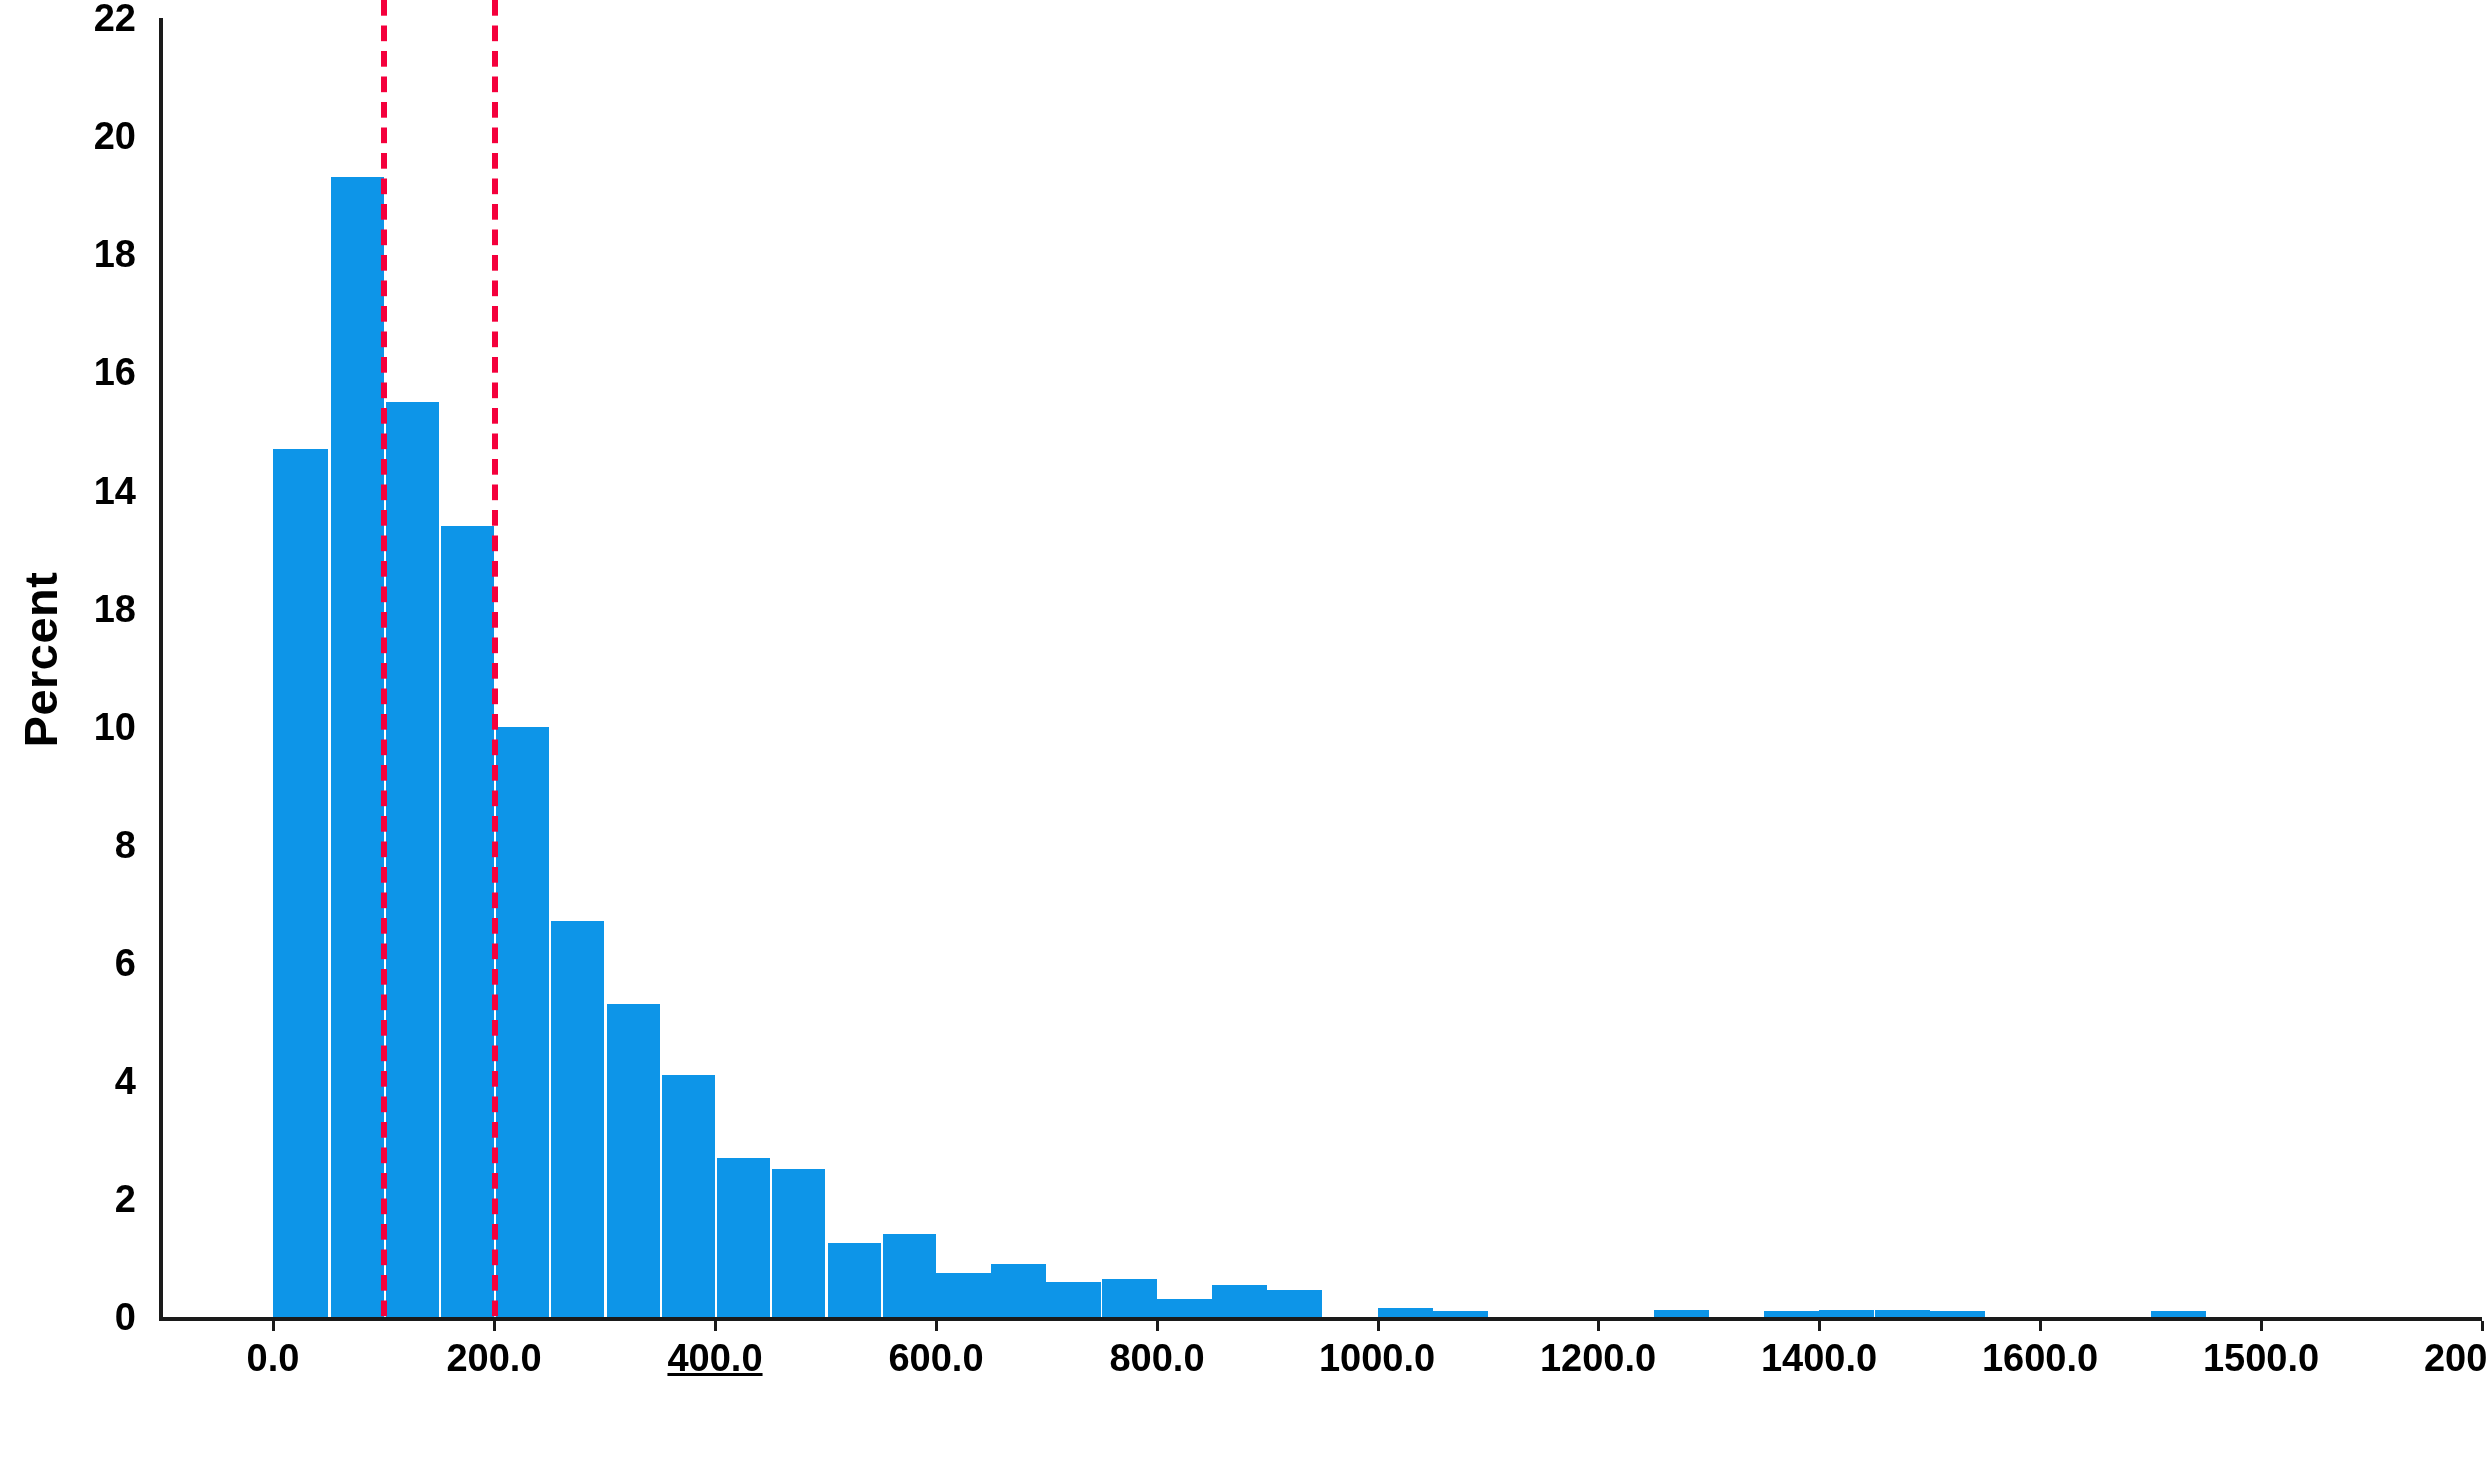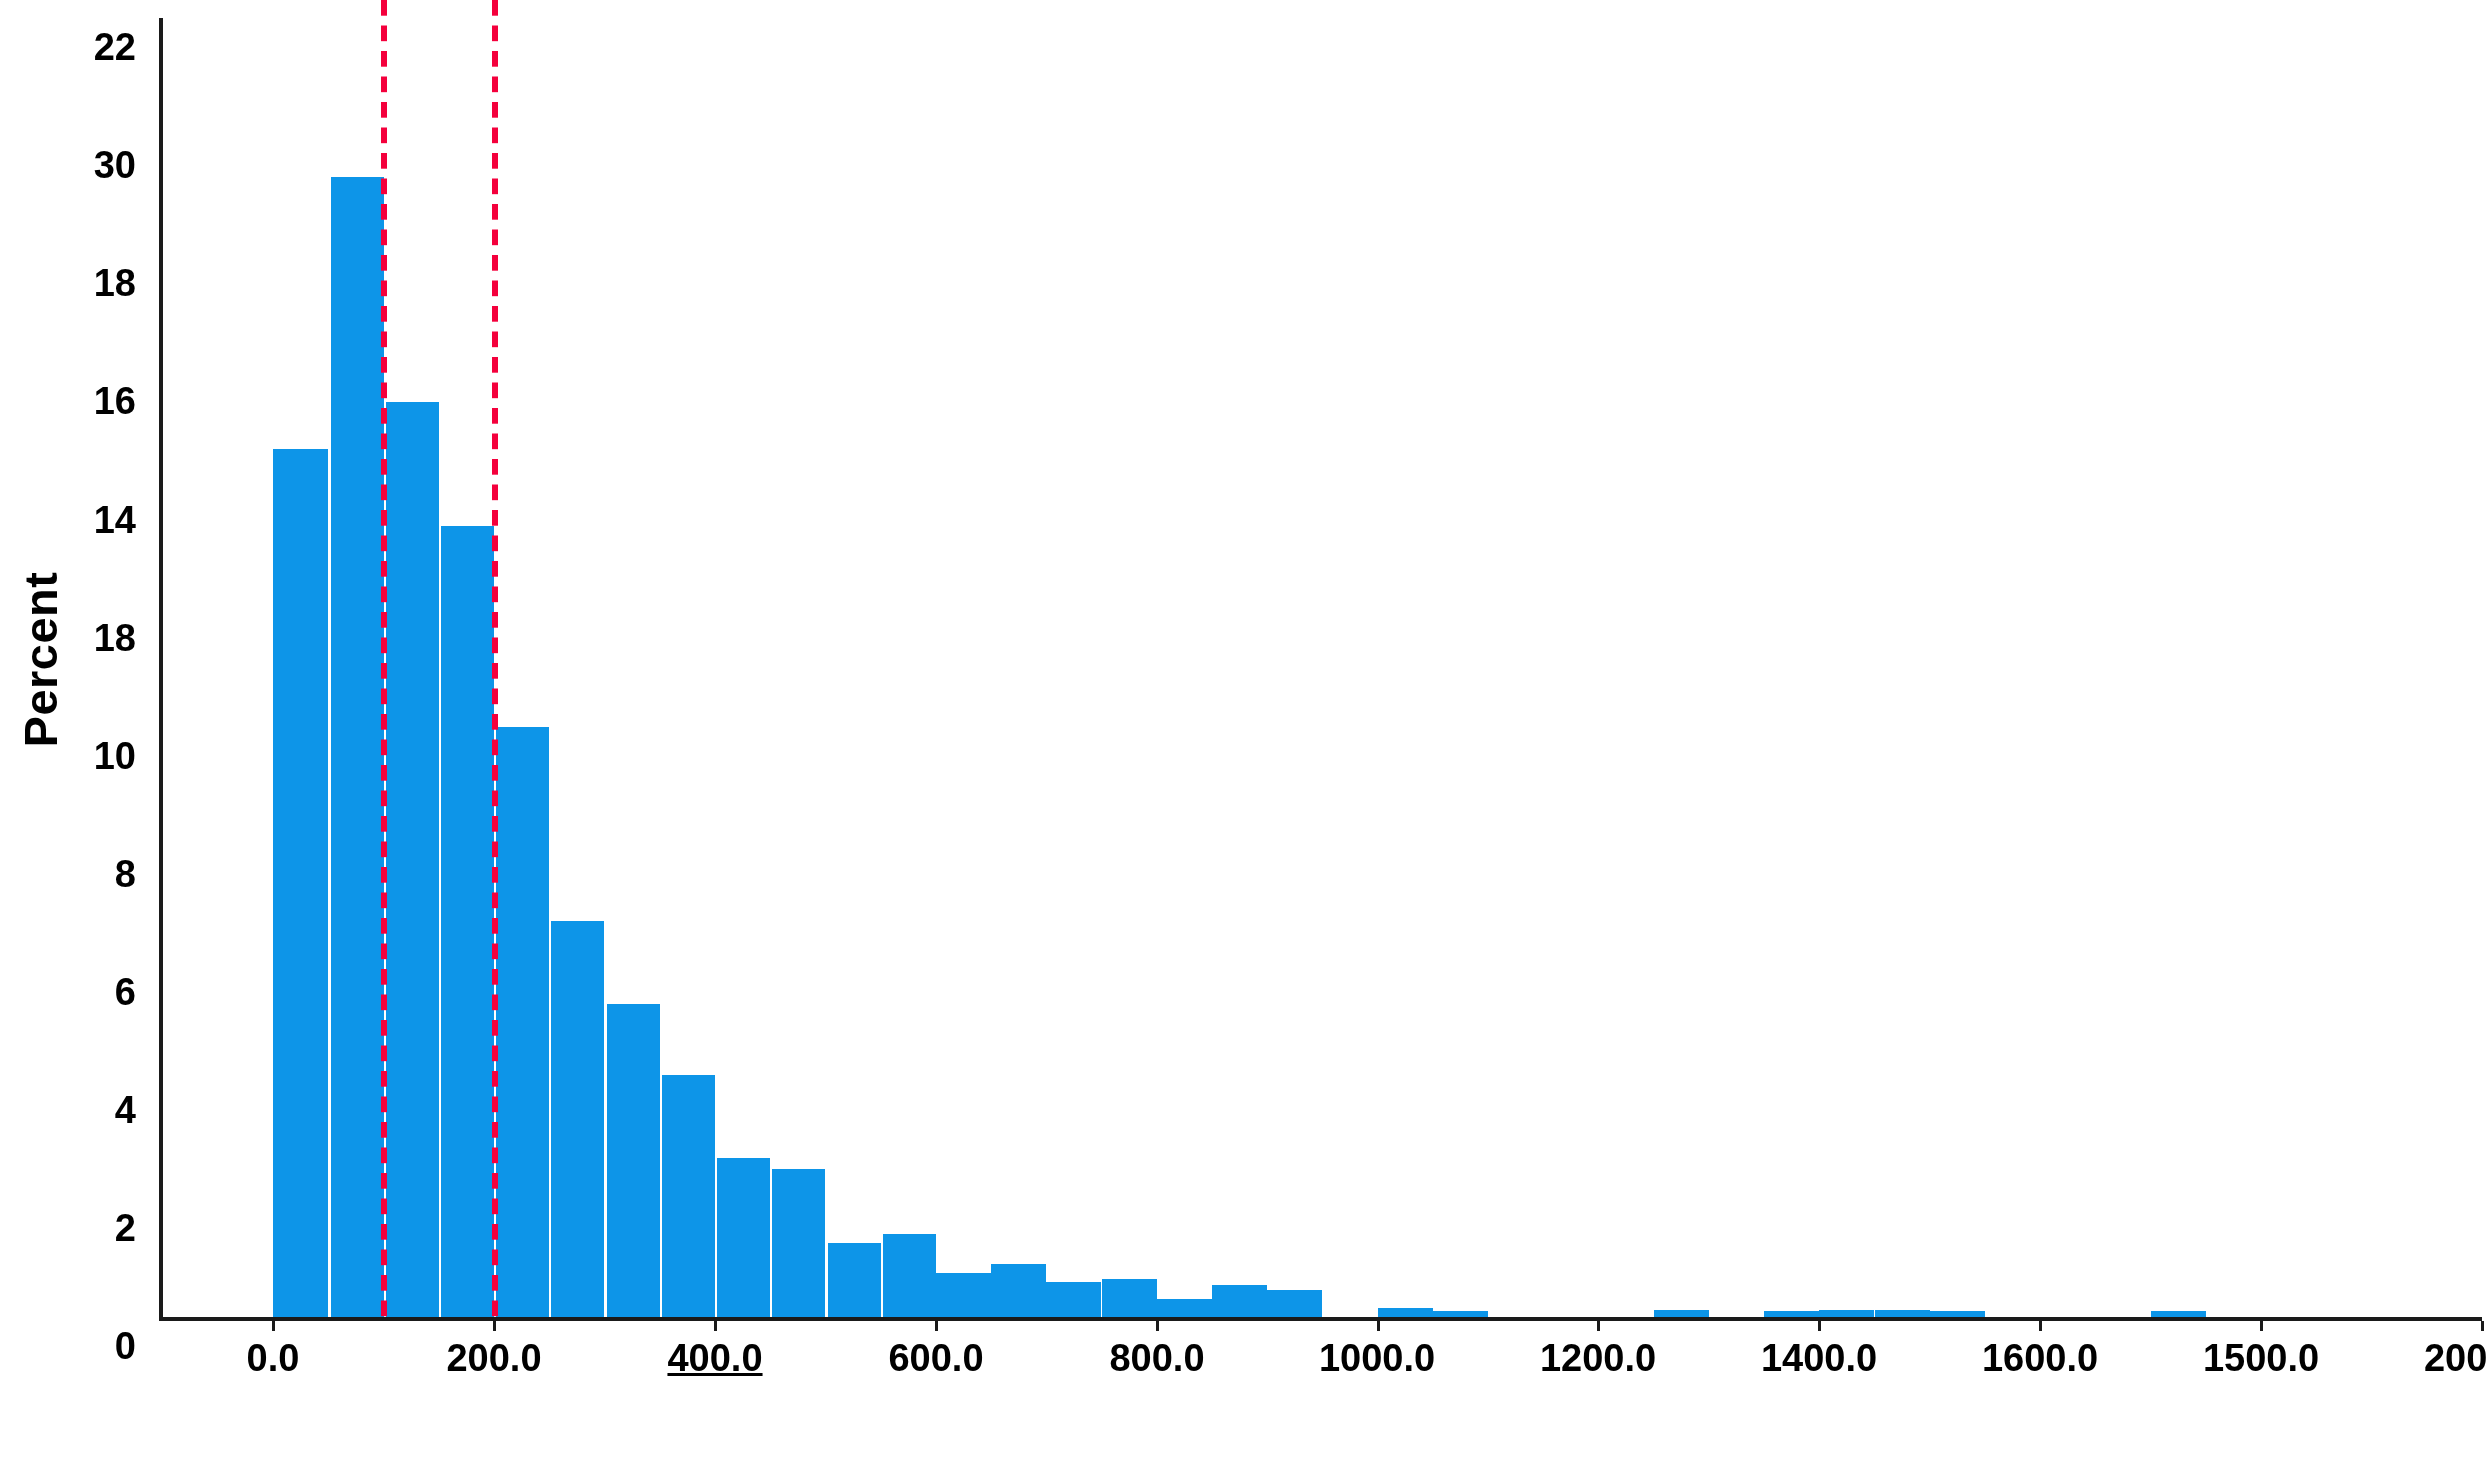--- a/index.html
+++ b/index.html
@@ -43,21 +43,20 @@
   .ytick {
     position: absolute;
     right: 2351px;           
     width: 109px;
     text-align: right;
     font-size: 38px;
     font-weight: bold;
     color: #000000;
     transform: translateY(-50%);
     line-height: 1;
-    margin-top: 29px;
   }
 
   
   #axis-y-line {
     position: absolute;
     left: 159px;
     top: 18px;
     width: 3.6px;
     height: 1303px;
     background: #1a1a1a;
@@ -147,21 +146,21 @@
       <div class="ytick" style="top: 1317px;">0</div>
       <div class="ytick" style="top: 1199px;">2</div>
       <div class="ytick" style="top: 1081px;">4</div>
       <div class="ytick" style="top: 963px;">6</div>
       <div class="ytick" style="top: 845px;">8</div>
       <div class="ytick" style="top: 727px;">10</div>
       <div class="ytick" style="top: 609px;">18</div>
       <div class="ytick" style="top: 491px;">14</div>
       <div class="ytick" style="top: 372px;">16</div>
       <div class="ytick" style="top: 254px;">18</div>
-      <div class="ytick" style="top: 136px;">30</div>
+      <div class="ytick" style="top: 136px;">20</div>
       <div class="ytick" style="top: 18px;">22</div>
     </div>
 
   <div id="axis-y-line"></div>
   <div id="axis-x-line"></div>
 
   <div id="plot">
       <div class="bar" style="left: 110px; width: 55px; height: 868px; background: rgb(13, 149, 232);"></div>
       <div class="bar sep" style="left: 166px; width: 55px; height: 1140px; background: rgb(13, 149, 232);"></div>
       <div class="bar sep" style="left: 221px; width: 55px; height: 915px; background: rgb(13, 149, 232);"></div>

